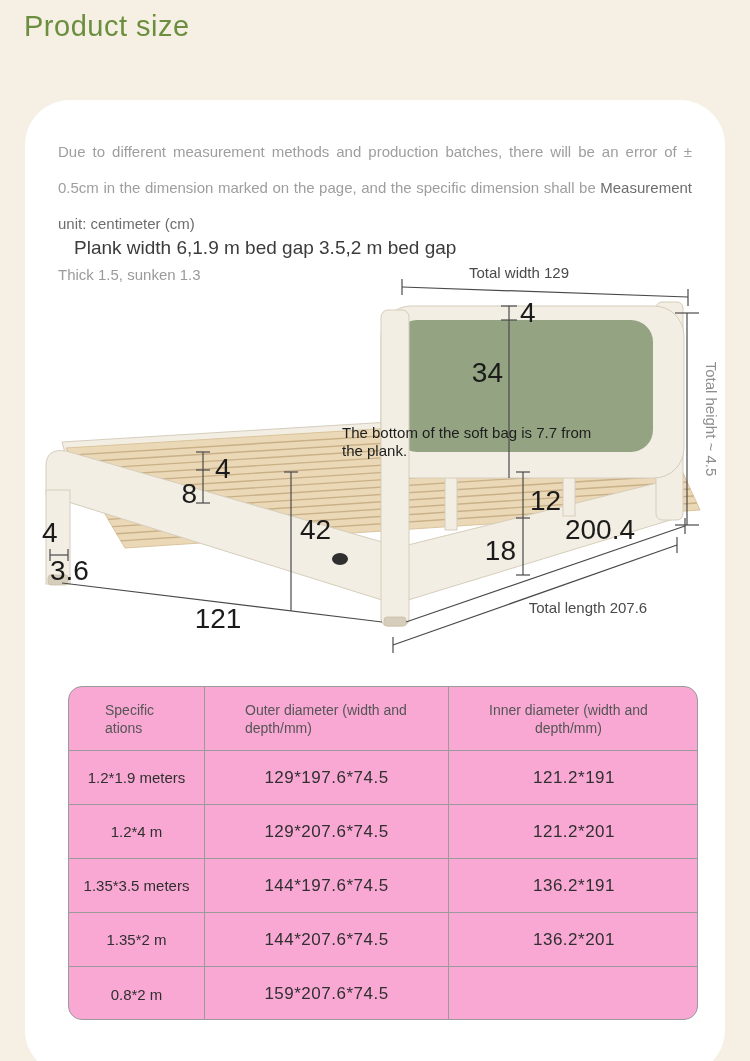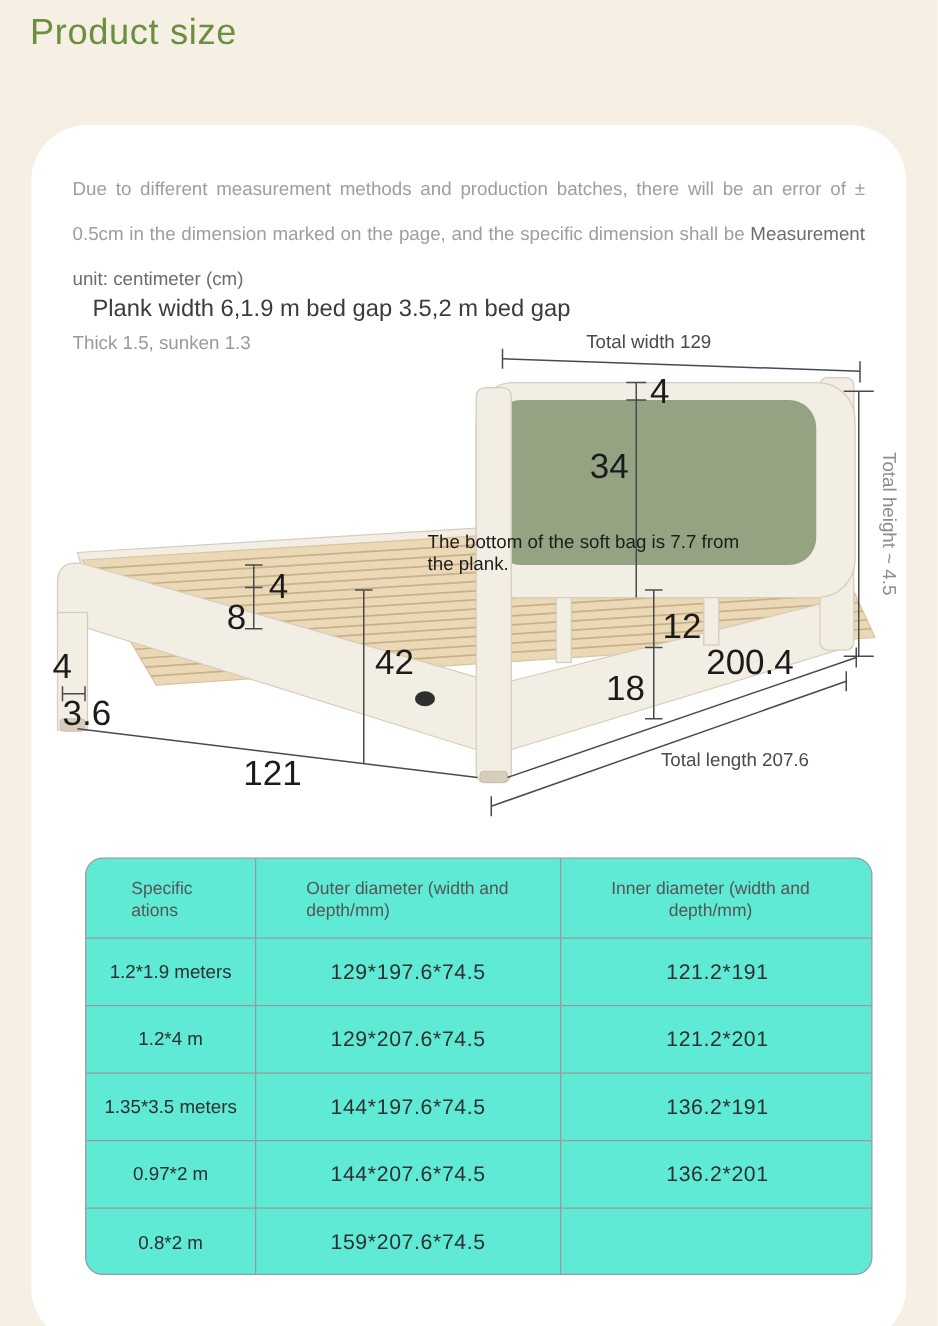--- a/index.html
+++ b/index.html
@@ -36,21 +36,21 @@
   .graylab{fill:#8d8d8d;font-size:15px;}
   .note{fill:#1d1d1d;font-size:15px;}
   .frame{fill:#f3eee3;stroke:#d5cdbc;stroke-width:1;}
   .glide{fill:#d6cdbb;stroke:#c9bfa9;stroke-width:0.8;}
   
   .size-table{
     position:absolute;left:68px;top:686px;width:630px;height:334px;
     border:1px solid #9a9a9a;border-radius:14px;overflow:hidden;
     display:grid;grid-template-columns:136px 244px 250px;
     grid-template-rows:64px repeat(5,54px);
-    background:#5eead4;box-sizing:border-box;
+    background:#f9a8d4;box-sizing:border-box;
   }
   .size-table .cell{
     border-right:1px solid #9a9a9a;border-bottom:1px solid #9a9a9a;
     display:flex;align-items:center;justify-content:center;
     color:#2f2f2f;box-sizing:border-box;
   }
   .size-table .cell:nth-child(3n){border-right:none;text-align:center;}
   .size-table .cell:nth-child(n+16){border-bottom:none;}
   .size-table .hcell{
     justify-content:flex-start;padding-left:40px;
@@ -190,19 +190,19 @@
   <div class="cell val">121.2*191</div>
 
   <div class="cell spec">1.2*4 m</div>
   <div class="cell val">129*207.6*74.5</div>
   <div class="cell val">121.2*201</div>
 
   <div class="cell spec">1.35*3.5 meters</div>
   <div class="cell val">144*197.6*74.5</div>
   <div class="cell val">136.2*191</div>
 
-  <div class="cell spec">0.97*2 m</div>
+  <div class="cell spec">1.35*2 m</div>
   <div class="cell val">144*207.6*74.5</div>
   <div class="cell val">136.2*201</div>
 
   <div class="cell spec">0.8*2 m</div>
   <div class="cell val">159*207.6*74.5</div>
 </div>
 
 </body></html>

